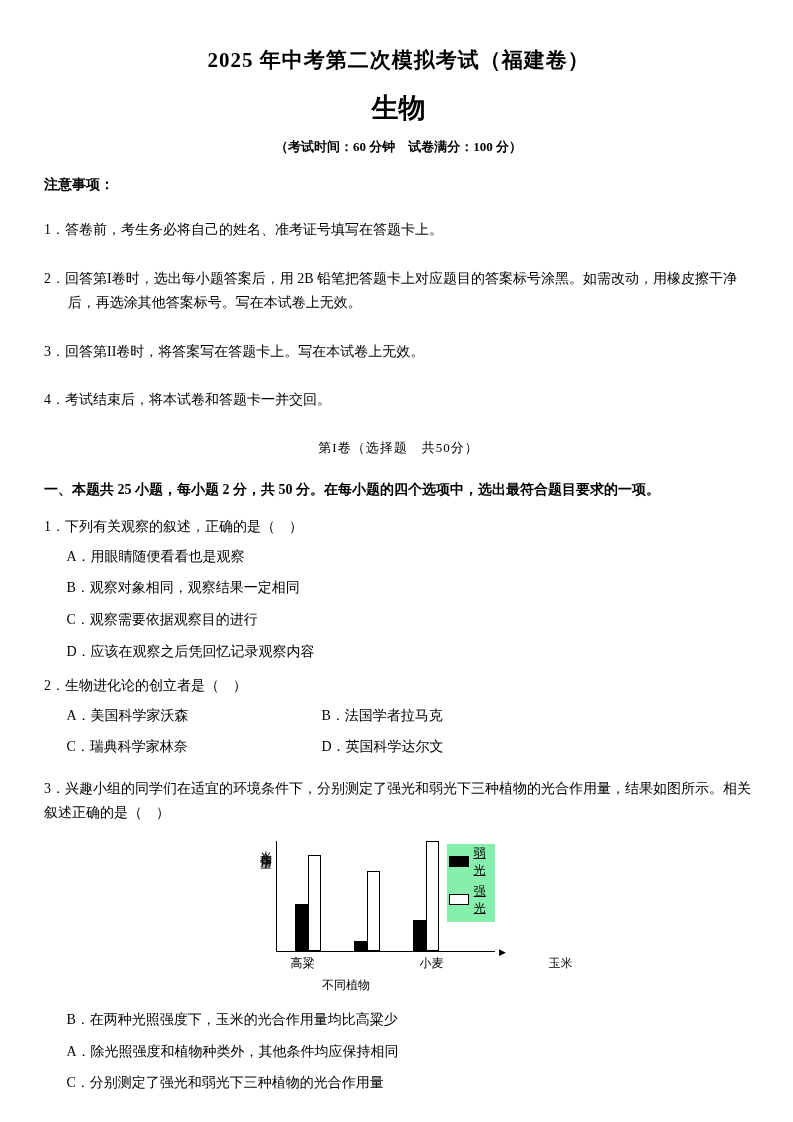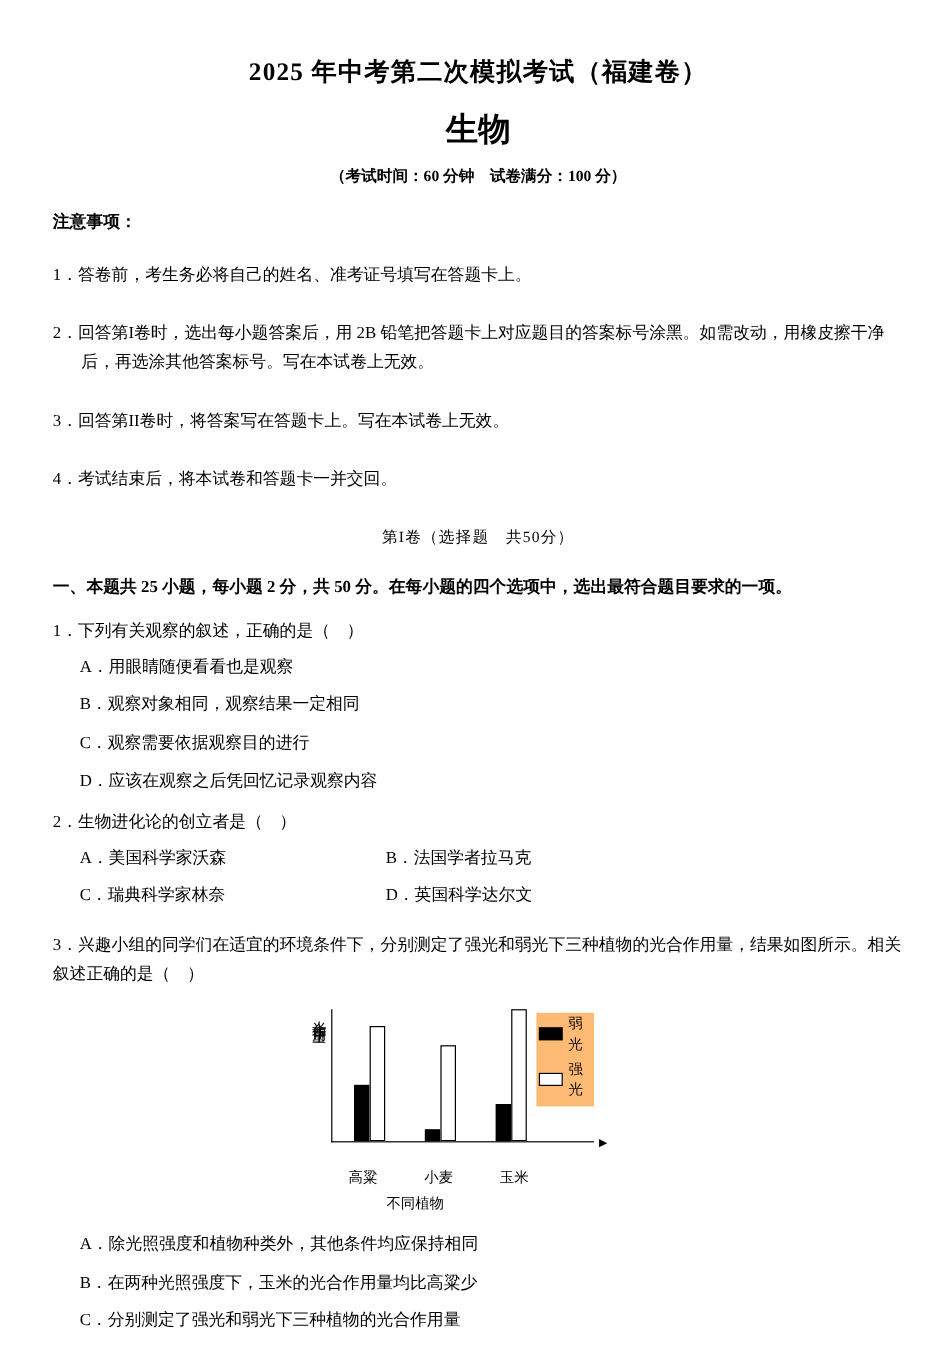--- a/index.html
+++ b/index.html
@@ -113,31 +113,33 @@
     position: absolute;
     right: -11px;
     bottom: -6px;
     font-size: 9px;
     line-height: 1;
   }
   .legend {
     position: absolute;
     left: 170px;
     top: 3px;
-    background: #fdba74;
+    background: #86efac;
     padding: 1px 2px;
+    text-decoration: underline;
   }
   .legend-row { display: flex; align-items: center; gap: 5px; margin-bottom: 4px; }
   .swatch { width: 24px; height: 11px; display: inline-block; box-sizing: border-box; }
   .cats {
     display: flex;
     padding-left: 12px;
     gap: 36px;
     margin-left: 23px;
-    margin-top: 21px;
+    margin-top: 3px;
+    justify-content: space-between;
   }
   .cat-label { width: 27px; text-align: center; white-space: nowrap; }
   .xlabel { margin-left: 68px; margin-top: 5px; }
 </style>
 </head>
 <body>
 
 <div class="page">
 
   <div class="title">2025 年中考第二次模拟考试（福建卷）</div>
@@ -209,19 +211,19 @@
       </div>
       <div class="cats">
           <div class="cat-label">高粱</div>
           <div class="cat-label">小麦</div>
           <div class="cat-label">玉米</div>
         </div>
       <div class="xlabel">不同植物</div>
     </div>
 
     <div class="options-list">
+      <div class="option">B．在两种光照强度下，玉米的光合作用量均比高粱少</div>
       <div class="option">A．除光照强度和植物种类外，其他条件均应保持相同</div>
-      <div class="option">B．在两种光照强度下，玉米的光合作用量均比高粱少</div>
       <div class="option">C．分别测定了强光和弱光下三种植物的光合作用量</div>
     </div>
   </div>
 
 </div>
 
 </body></html>

